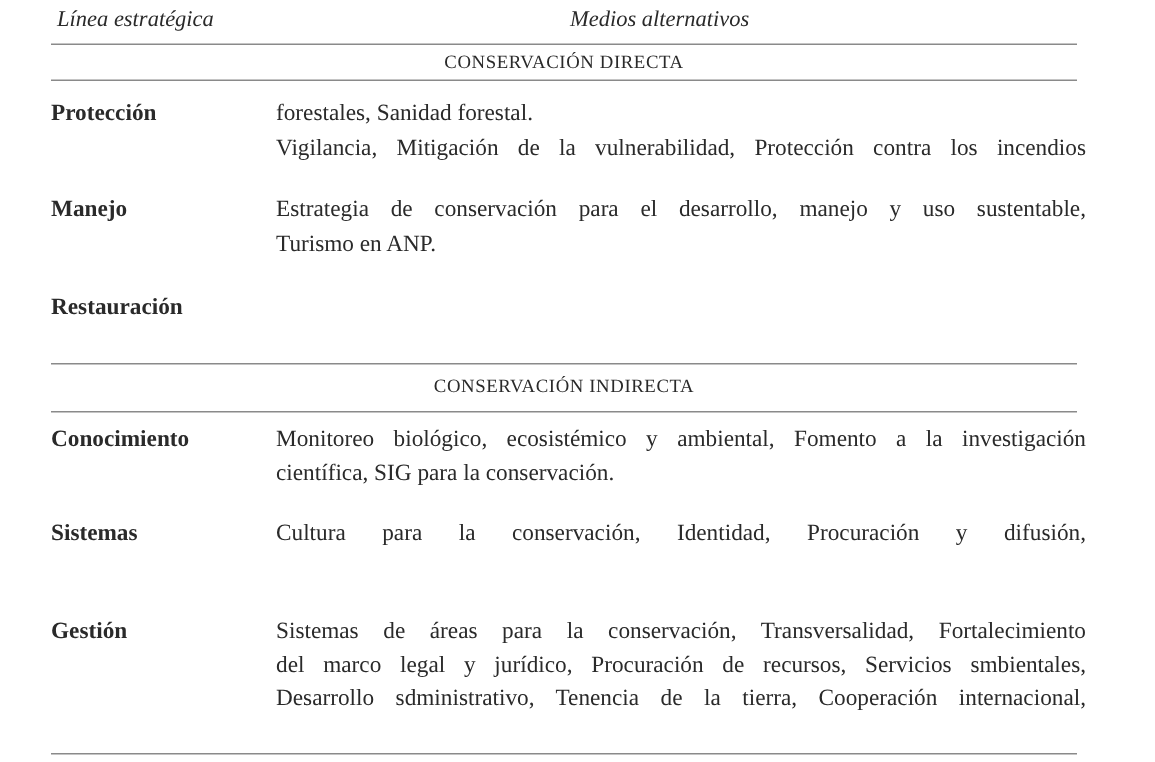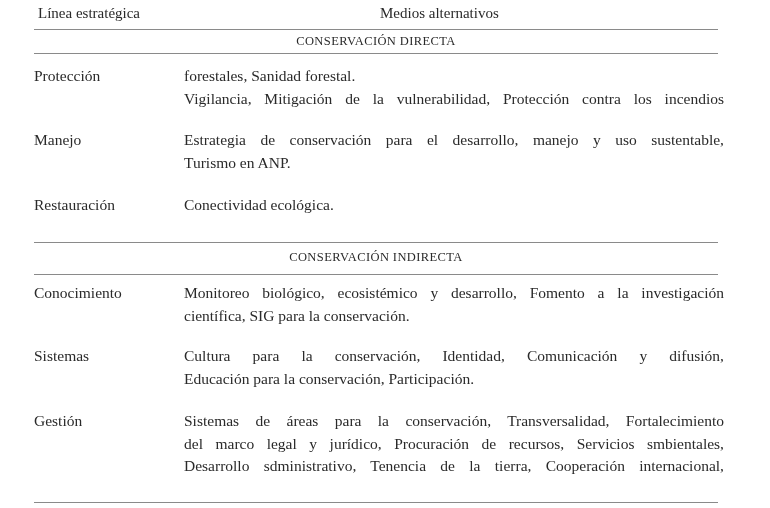--- a/index.html
+++ b/index.html
@@ -28,20 +28,21 @@
       height: 0;
       border-top: 1.4px solid #8a8a8a;
     }
     .header-row {
       position: absolute;
       top: 5px;
       left: 0;
       width: 684px;
       height: 20px;
       font-size: 15px;
+      font-style: italic;
     }
     .hdr-left {
       position: absolute;
       left: 4px;
       top: 0;
       white-space: nowrap;
     }
     .hdr-right {
       position: absolute;
       left: 346px;
@@ -62,20 +63,21 @@
       left: 0;
       width: 684px;
       font-size: 15.5px;
       line-height: 22.5px;
     }
     .row .label {
       position: absolute;
       left: 0;
       top: 0;
       white-space: nowrap;
+      font-weight: bold;
     }
     .row .desc {
       position: absolute;
       left: 150px;
       top: 0;
       width: 540px;
       text-align: justify;
     }
     .desc .line {
       display: block;
@@ -117,39 +119,37 @@
     <span class="label">Manejo</span>
     <div class="desc">
       <span class="line just">Estrategia de conservación para el desarrollo, manejo y uso sustentable,</span>
       <span class="line">Turismo en ANP.</span>
     </div>
   </div>
 
   <div class="row" style="top:194px;">
     <span class="label">Restauración</span>
     <div class="desc">
-      <span class="line">Conectividad ecológica.</span>
     </div>
   </div>
 
   <div class="section-title" style="top:250px;">CONSERVACIÓN INDIRECTA</div>
 
   <div class="row" style="top:282px;">
     <span class="label">Conocimiento</span>
     <div class="desc">
-      <span class="line just">Monitoreo biológico, ecosistémico y desarrollo, Fomento a la investigación</span>
+      <span class="line just">Monitoreo biológico, ecosistémico y ambiental, Fomento a la investigación</span>
       <span class="line">científica, SIG para la conservación.</span>
     </div>
   </div>
 
   <div class="row" style="top:345px;">
     <span class="label">Sistemas</span>
     <div class="desc">
-      <span class="line just">Cultura para la conservación, Identidad, Comunicación y difusión,</span>
-      <span class="line">Educación para la conservación, Participación.</span>
+      <span class="line just">Cultura para la conservación, Identidad, Procuración y difusión,</span>
     </div>
   </div>
 
   <div class="row" style="top:410px;">
     <span class="label">Gestión</span>
     <div class="desc">
       <span class="line just">Sistemas de áreas para la conservación, Transversalidad, Fortalecimiento</span>
       <span class="line just">del marco legal y jurídico, Procuración de recursos, Servicios smbientales,</span>
       <span class="line just">Desarrollo sdministrativo, Tenencia de la tierra, Cooperación internacional,</span>
     </div>

